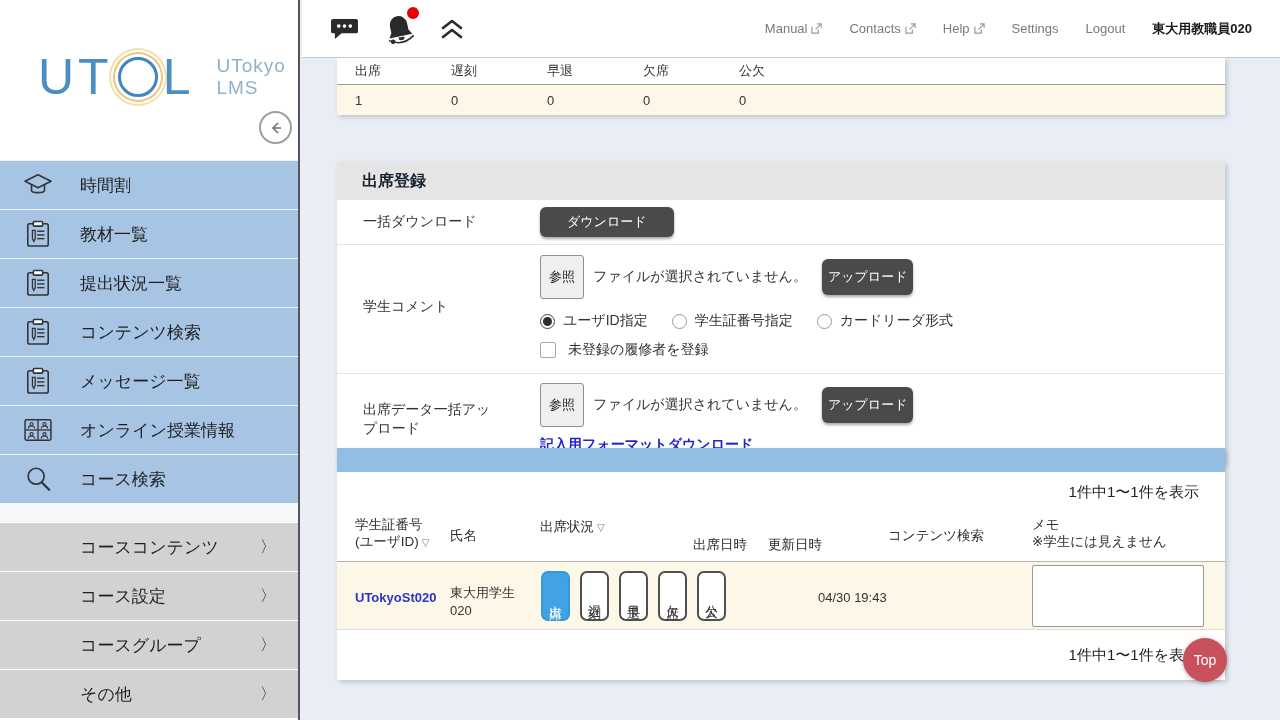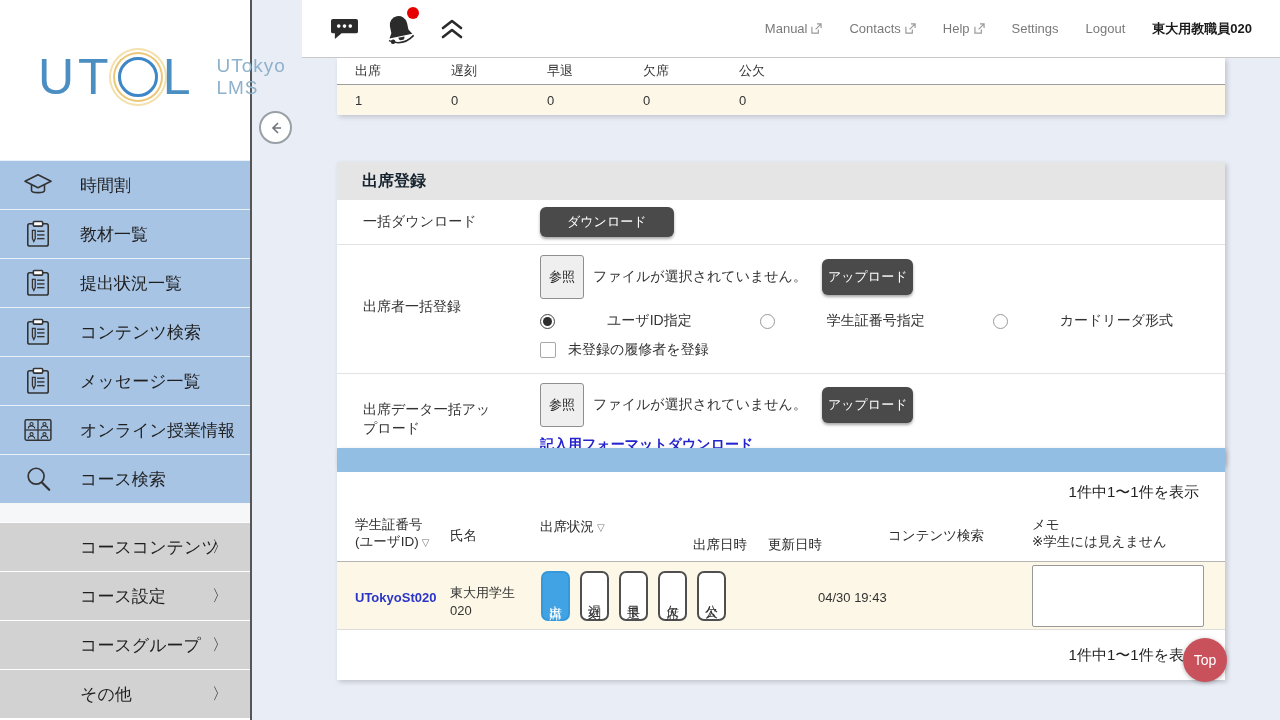--- a/index.html
+++ b/index.html
@@ -4,21 +4,21 @@
 <style>
   * { margin:0; padding:0; box-sizing:border-box; }
   html,body { width:1280px; height:720px; }
   body {
     font-family:"Liberation Sans","DejaVu Sans",sans-serif;
     background:#e9edf6; color:#333; overflow:hidden; position:relative;
     font-size:14px;
   }
 
   
-  .sidebar { position:absolute; left:0; top:0; width:252px; height:720px;
+  .sidebar { position:absolute; left:0; top:0; width:300px; height:720px;
     background:#fff; border-right:2px solid #555; z-index:3; }
   .logo-area { position:relative; height:160px; background:#fff; }
   .logo-row { position:absolute; left:38px; top:48px; display:flex; align-items:center; }
   .logo-letters { display:flex; align-items:center; color:#4a8ec2; font-size:50px; font-weight:200; letter-spacing:4px; }
   .logo-o { width:40px; height:40px; border:3px solid #3d86c8; border-radius:50%;
     margin:0 5px; box-shadow:0 0 0 3px #fff, 0 0 0 5px #ecc778, 0 0 0 7px #fff, 0 0 0 9px #f3e0ad; }
   .logo-sub { margin-left:22px; color:#8fb2cc; font-size:19px; line-height:1.15; letter-spacing:1px; }
   .back-btn { position:absolute; left:259px; top:111px; width:33px; height:33px;
     border:2px solid #98a0a6; border-radius:50%; background:#fff;
     display:flex; align-items:center; justify-content:center; cursor:pointer; }
@@ -74,21 +74,21 @@
   .row-up { padding:9px 0 11px; }
   .reg-content { display:flex; flex-direction:column; }
   .file-line { display:flex; align-items:center; }
   .browse-btn { border:1px solid #8f8f8f; background:#efefef; border-radius:3px;
     padding:12px 8px; font-size:13px; color:#222; cursor:pointer; }
   .file-status { margin-left:9px; font-size:14px; color:#333; }
   .dark-btn { background:#4a4a4a; color:#fff; border:none; border-radius:6px;
     font-size:13px; box-shadow:0 2px 3px rgba(0,0,0,.35); cursor:pointer; }
   .btn-download { padding:6px 27px; }
   .btn-upload { padding:9px 6px; margin-left:15px; }
-  .radio-line { display:flex; align-items:center; margin-top:13px; font-size:14px;gap:44px; }
+  .radio-line { display:flex; align-items:center; margin-top:13px; font-size:14px; }
   .radio { width:15px; height:15px; border-radius:50%; border:1px solid #9a9a9a;
     background:#fff; display:inline-block; position:relative; cursor:pointer; flex:none; }
   .radio.checked { border-color:#444; }
   .radio.checked::after { content:''; position:absolute; inset:2px; background:#2e2e2e; border-radius:50%; }
   .radio-label { margin:0 24px 0 8px; }
   .check-line { display:flex; align-items:center; margin-top:11px; font-size:14px; }
   .checkbox { width:16px; height:16px; border:1px solid #a8a8a8; border-radius:2px;
     background:#fff; margin-right:12px; cursor:pointer; flex:none; }
   .format-link { margin-top:9px; color:#2323cd; font-weight:bold; font-size:14px;
     cursor:pointer; width:fit-content; }
@@ -350,21 +350,21 @@
 
 <div class="panel panel-register">
   <div class="reg-header">出席登録</div>
 
   <div class="reg-row row-dl first">
     <div class="reg-label">一括ダウンロード</div>
     <button class="dark-btn btn-download">ダウンロード</button>
   </div>
 
   <div class="reg-row row-reg">
-    <div class="reg-label">出席者一括登録</div>
+    <div class="reg-label">学生コメント</div>
     <div class="reg-content">
       <div class="file-line">
         <button class="browse-btn">参照</button>
         <span class="file-status">ファイルが選択されていません。</span>
         <button class="dark-btn btn-upload">アップロード</button>
       </div>
       <div class="radio-line">
         <span class="radio checked"></span>
         <span class="radio-label">ユーザID指定</span>
         <span class="radio"></span>

